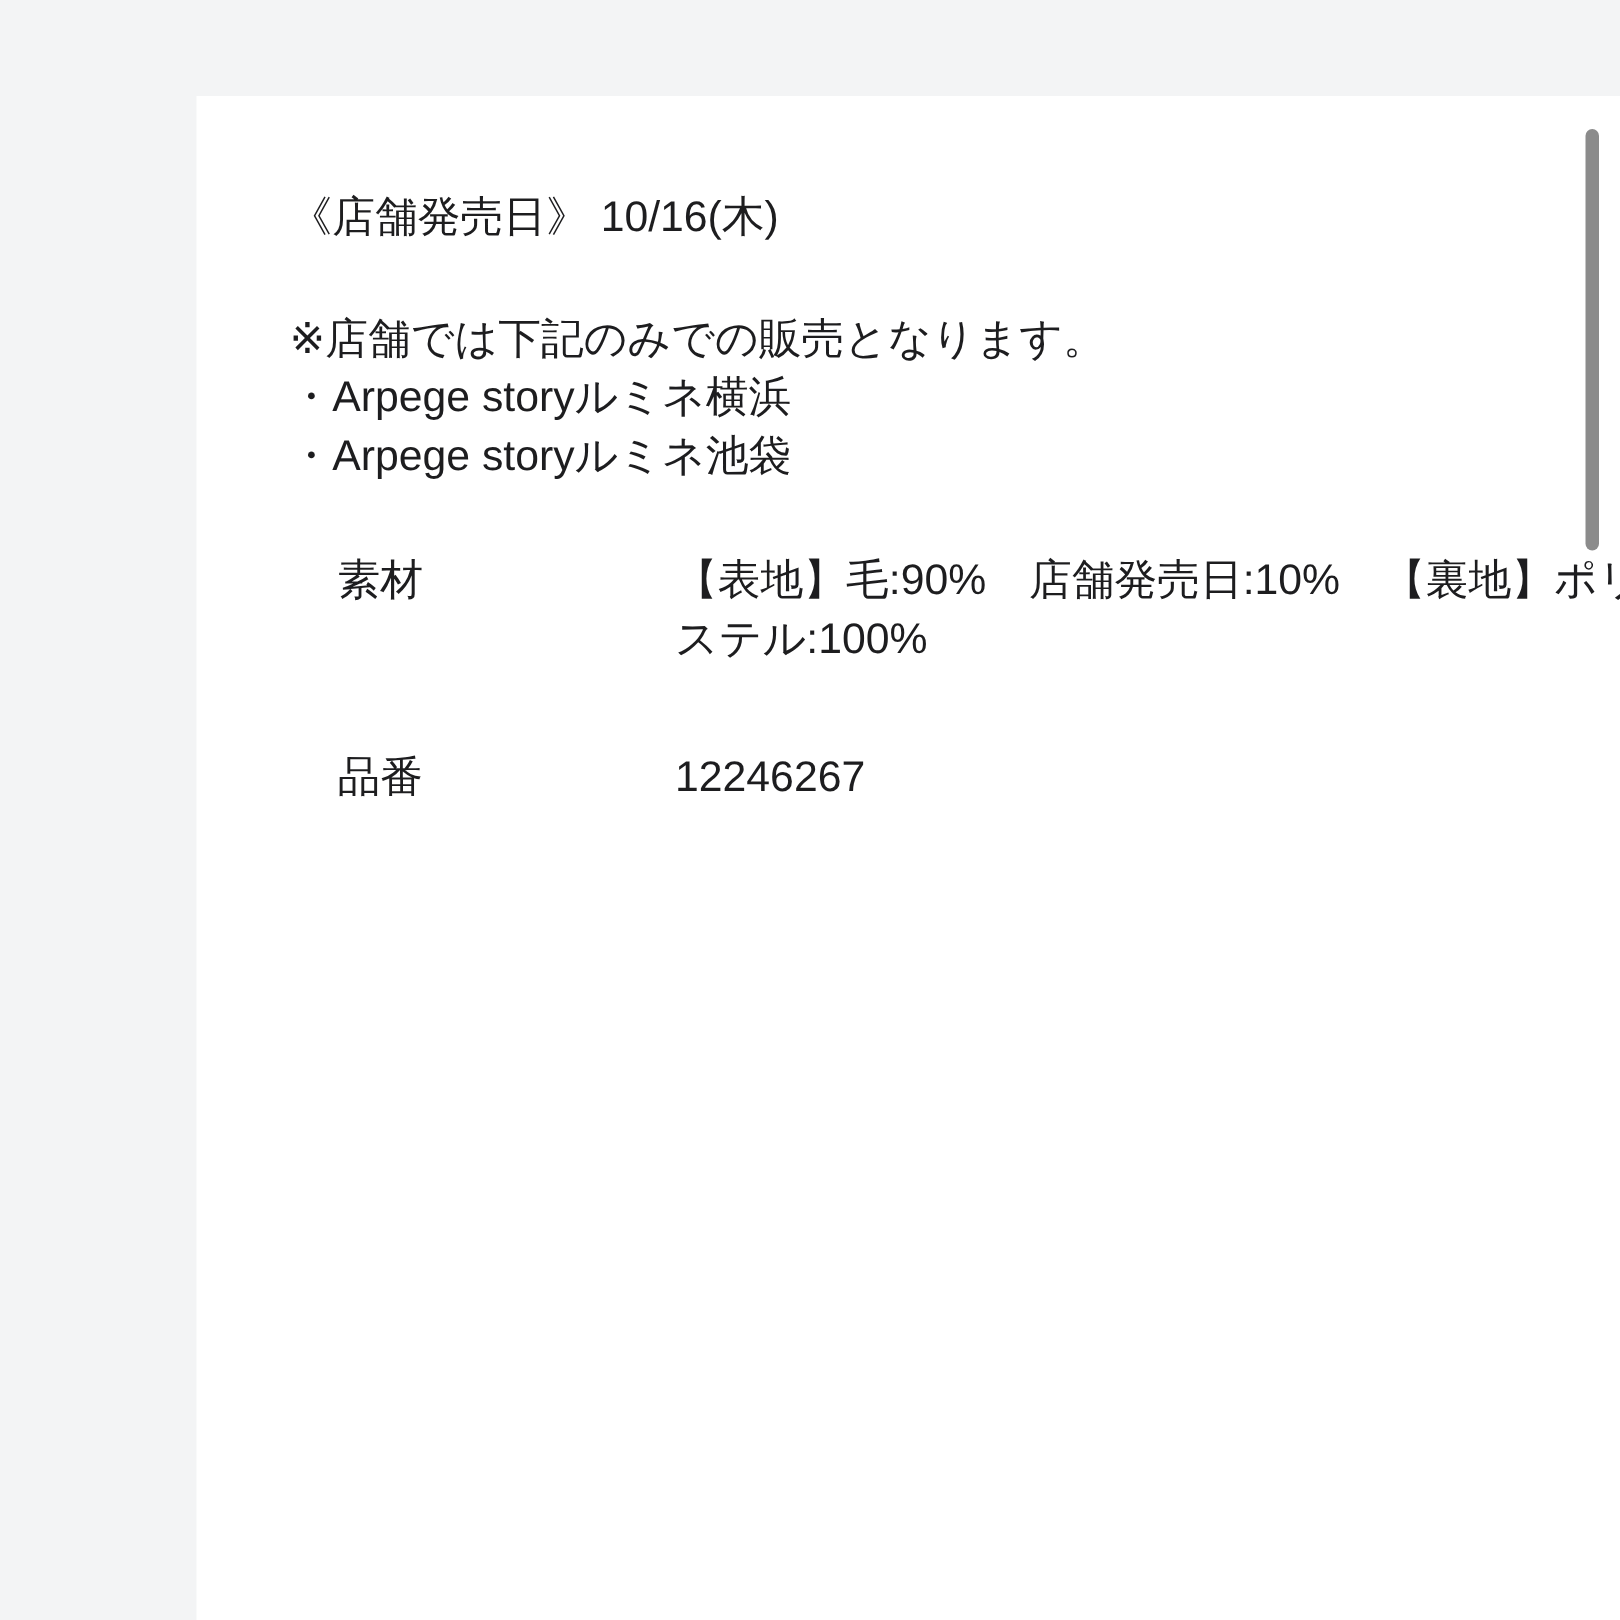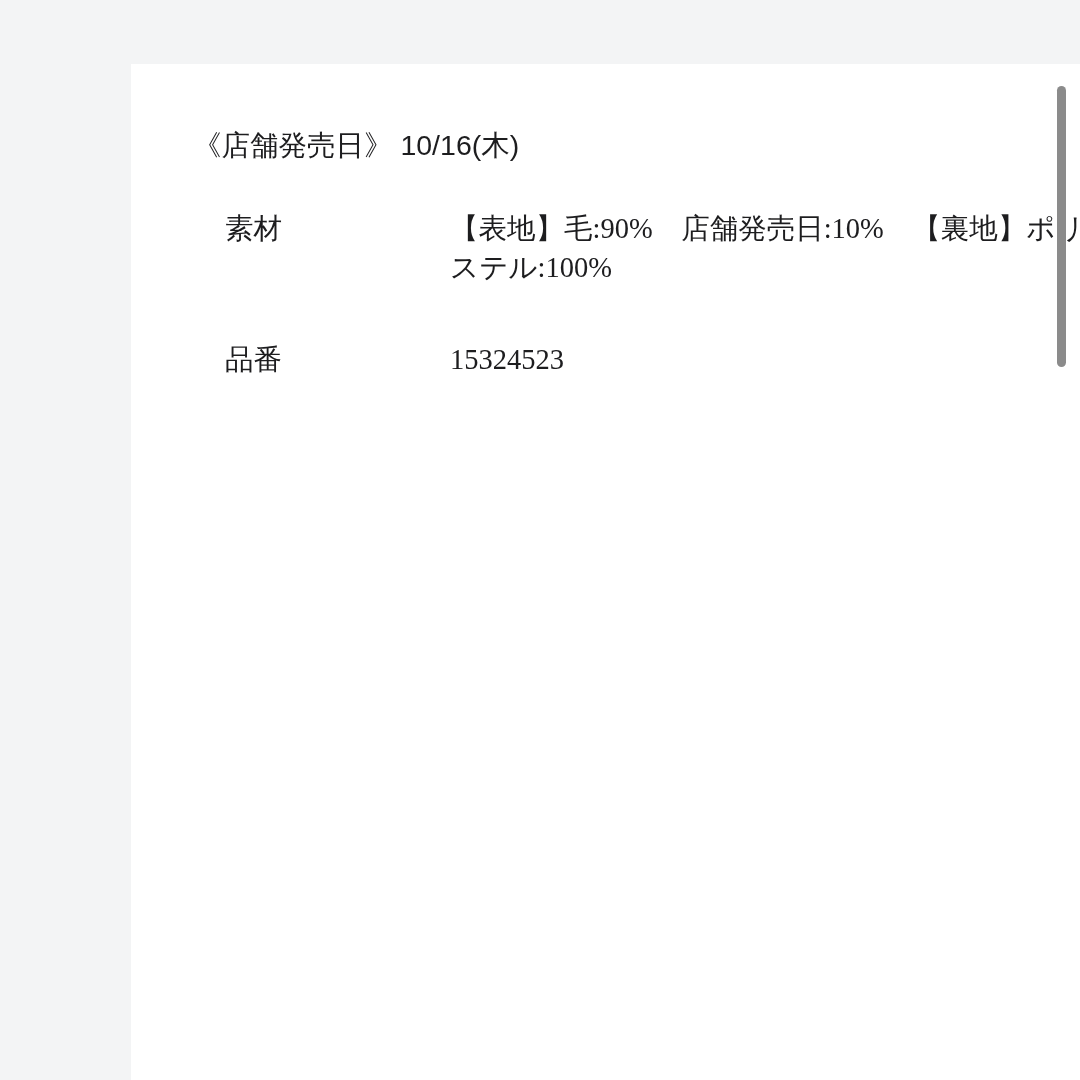--- a/index.html
+++ b/index.html
@@ -36,21 +36,21 @@
     letter-spacing: 0;
   }
   .textblock {
     white-space: pre;
     color: var(--text);
   }
   .block-notice      { margin-top: 42px; }
   .block-description { margin-top: 38px; }
   .block-caution     { margin-top: 42px; }
   .spec-section      { margin-top: 28px; }
-  .spec-row { display: flex; align-items: flex-start; font-family: Liberation Serif, serif; }
+  .spec-row { display: flex; align-items: flex-start; }
   .spec-row + .spec-row { margin-top: 21px; }
   .spec-label { flex: 0 0 193px; white-space: pre; }
   .spec-value { white-space: pre; }
   .scrollbar-track {
     position: absolute;
     right: 62px; top: 0;
     width: 9px; height: 1080px;
   }
   .scrollbar-thumb {
     position: absolute;
@@ -63,32 +63,35 @@
 </head>
 <body>
 
 <div class="page">
 
   <div class="panel">
     <div class="content">
 
       <div class="textblock block-release">《店舗発売日》 10/16(木)</div>
 
+      <div class="textblock block-notice">※店舗では下記のみでの販売となります。
+・Arpege storyルミネ横浜
+・Arpege storyルミネ池袋</div>
 
 
 
       <div class="spec-section">
         <div class="spec-row">
           <div class="spec-label">素材</div>
           <div class="spec-value">【表地】毛:90%　店舗発売日:10%　【裏地】ポリエ
 ステル:100%</div>
         </div>
         <div class="spec-row">
           <div class="spec-label">品番</div>
-          <div class="spec-value">15324523</div>
+          <div class="spec-value">12246267</div>
         </div>
       </div>
 
     </div>
   </div>
 
   <div class="scrollbar-track">
     <div class="scrollbar-thumb"></div>
   </div>
 

